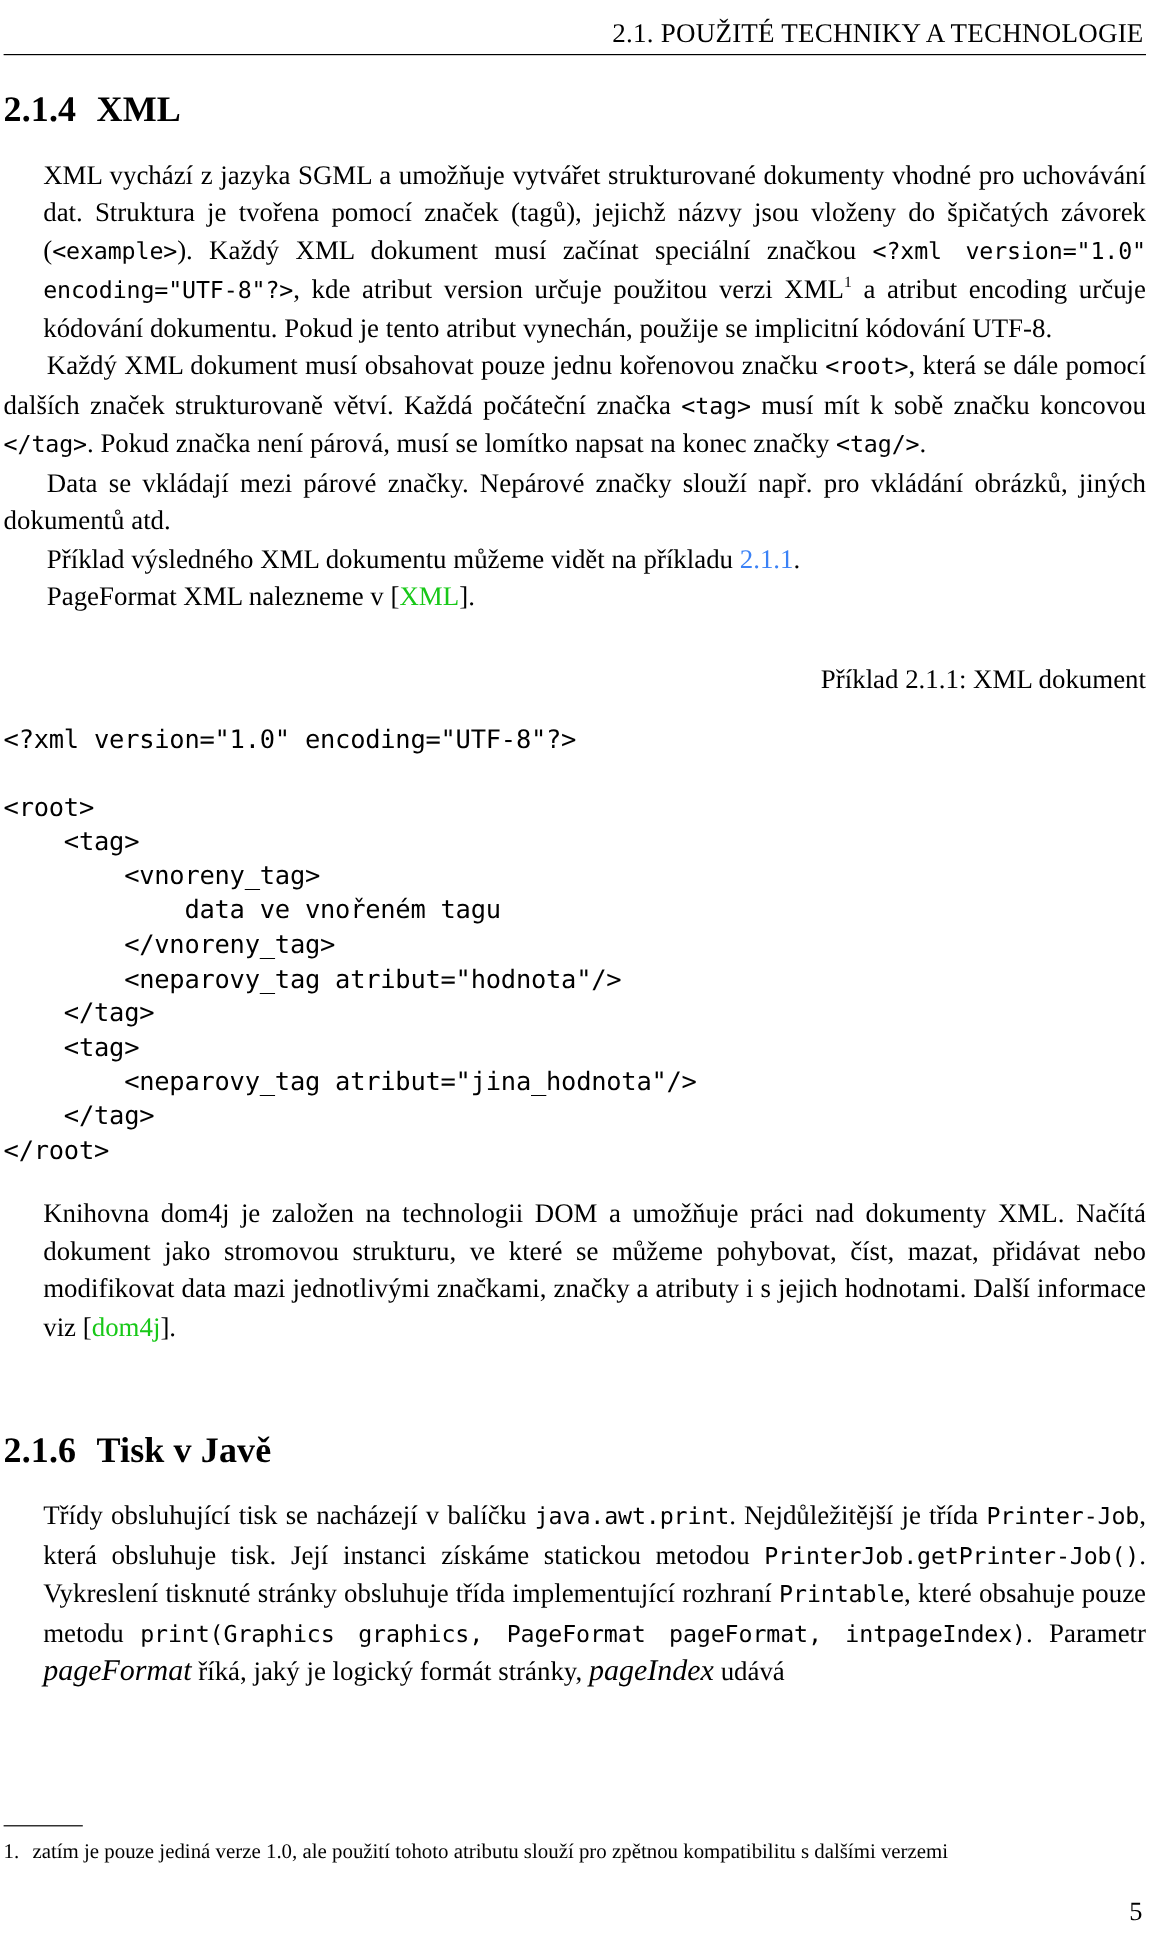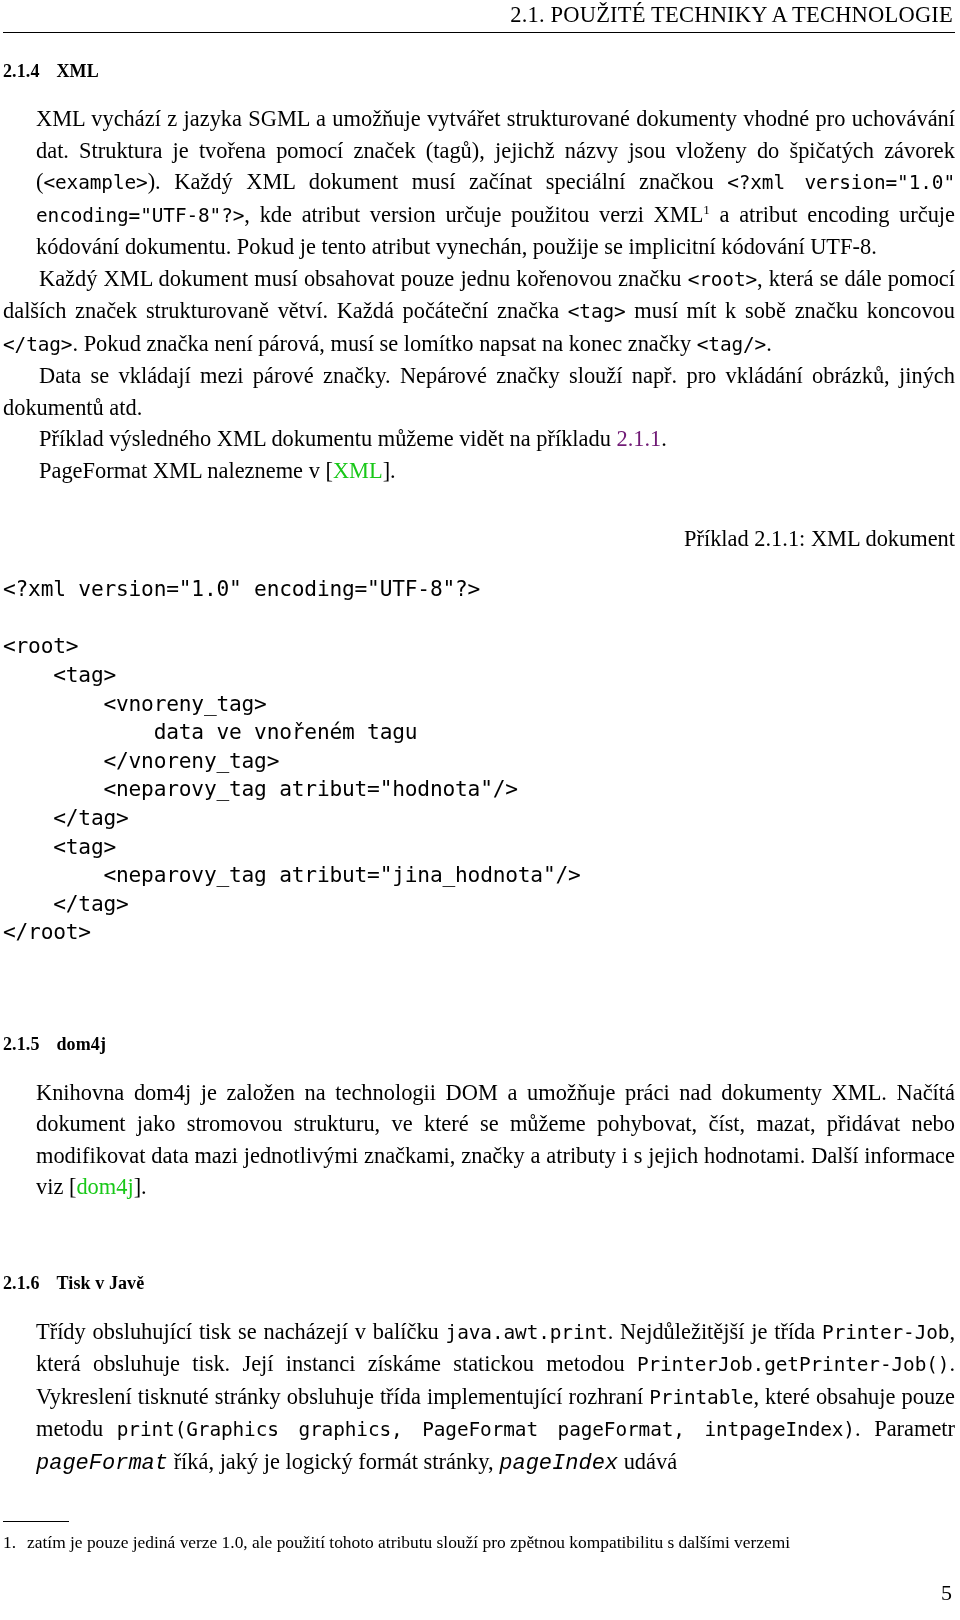--- a/index.html
+++ b/index.html
@@ -21,36 +21,36 @@
     height: 1620px;
     box-sizing: border-box;
     padding: 0 5px 0 3px;
   }
 
   
   .runhead {
     font-size: 22.5px;
     text-align: right;
     letter-spacing: 0.2px;
-    padding-top: 3px;
+    padding-top: 16px;
     padding-right: 2px;
     line-height: 1.05;
     white-space: nowrap;
   }
   .runhead-rule {
     border: 0;
     border-top: 1.6px solid #000;
     margin: 5px 0 0 0;
     width: 100%;
   }
 
   
   .h-sub {
     font-weight: bold;
-    font-size: 18px;
+    font-size: 30px;
     margin: 29px 0 0 0;
     line-height: 1.1;
     letter-spacing: 0.1px;
   }
   .h-sub .num { margin-right: 17px; }
 
   
   p.body {
     font-size: 22.4px;
     line-height: 31.5px;
@@ -63,32 +63,32 @@
   p.body.first { margin-top: 22px; margin-left: 33px; }
   p.body.ind { text-indent: 36px; }
 
   
   code, .tt {
     font-family: "DejaVu Sans Mono", "Liberation Mono", monospace;
     font-size: 19.4px;
     letter-spacing: -0.1px;
   }
   .tt-it {
-    font-family: Liberation Mono, monospace;
-    font-size: 22px;
+    font-family: Liberation Serif, serif;
+    font-size: 25px;
     font-style: italic;
   }
   sup.fnmark {
     font-size: 13px;
     vertical-align: super;
     line-height: 0;
   }
 
   
-  .link-ref { color: #701a75; }
+  .link-ref { color: #3b82f6; }
   .link-cite { color: #18c818; }
 
   
   .caption {
     text-align: right;
     font-size: 22.4px;
     margin: 40px 0 0 0;
     line-height: 1.2;
   }
 
@@ -163,21 +163,20 @@
         &lt;vnoreny_tag&gt;
             data ve vnořeném tagu
         &lt;/vnoreny_tag&gt;
         &lt;neparovy_tag atribut="hodnota"/&gt;
     &lt;/tag&gt;
     &lt;tag&gt;
         &lt;neparovy_tag atribut="jina_hodnota"/&gt;
     &lt;/tag&gt;
 &lt;/root&gt;</pre>
 
-  <h2 class="h-sub" style="margin-top:88px"><span class="num">2.1.5</span><span>dom4j</span></h2>
 
   <p class="body first"><span>Knihovna dom4j je založen na technologii DOM a umožňuje práci nad dokumenty XML. Načítá dokument jako stromovou strukturu, ve které se můžeme pohybovat, číst, mazat, přidávat nebo modifikovat data mazi jednotlivými značkami, značky a atributy i s jejich hodnotami. Další informace viz [</span><a class="link-cite" href="#" style="text-decoration:none">dom4j</a><span>].</span></p>
 
   <h2 class="h-sub" style="margin-top:71px"><span class="num">2.1.6</span><span>Tisk v Javě</span></h2>
 
   <p class="body first"><span>Třídy obsluhující tisk se nacházejí v balíčku </span><code>java.awt.print</code><span>. Nejdůležitější je třída </span><code>Printer-</code><code>Job</code><span>, která obsluhuje tisk. Její instanci získáme statickou metodou </span><code>PrinterJob.getPrinter-</code><code>Job()</code><span>. Vykreslení tisknuté stránky obsluhuje třída implementující rozhraní </span><code>Printable</code><span>, které obsahuje pouze metodu </span><code>print(Graphics graphics, PageFormat pageFormat, int</code><code>pageIndex)</code><span>. Parametr </span><span class="tt-it">pageFormat</span><span> říká, jaký je logický formát stránky, </span><span class="tt-it">pageIndex</span><span> udává</span></p>
 
   <div class="fn-wrap">
     <hr class="fn-rule">
     <div class="footnote">

